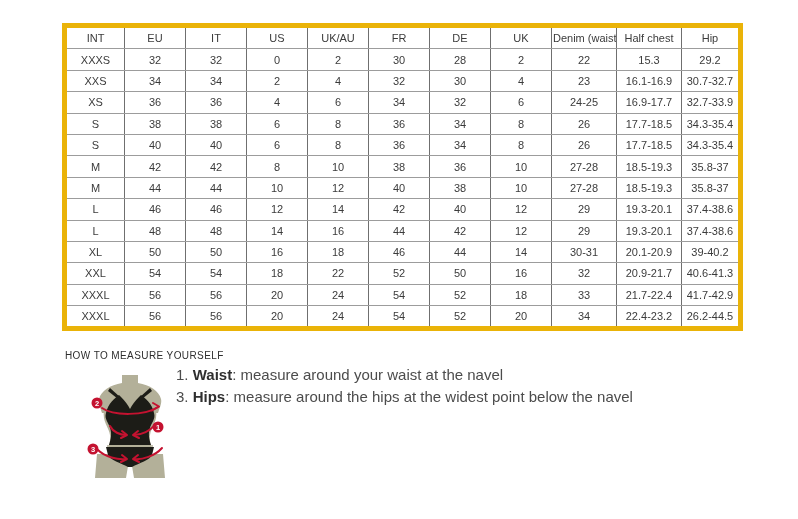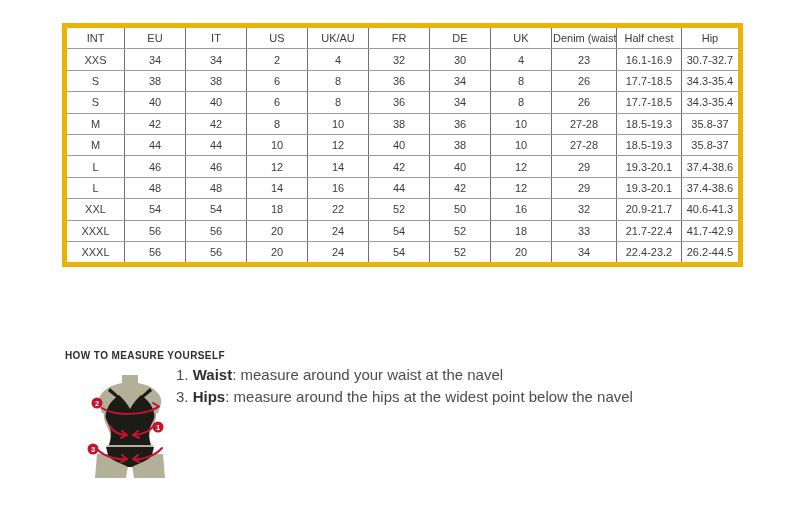--- a/index.html
+++ b/index.html
@@ -39,21 +39,21 @@
     font-weight: 400;
     white-space: nowrap;
     overflow: hidden;
   }
   
   .measure-heading {
     position: absolute;
     left: 65px;
     top: 350px;
     font-size: 10px;
-    font-weight: 700;
+    font-weight: 400;
     letter-spacing: 0.4px;
     color: #2e2e2e;
   }
   .steps {
     position: absolute;
     left: 176px;
     top: 369px;
     font-size: 15px;
     color: #4c4c4c;
   }
@@ -94,31 +94,57 @@
           <th>FR</th>
           <th>DE</th>
           <th>UK</th>
           <th>Denim (waist)</th>
           <th>Half chest</th>
           <th>Hip</th>
         </tr>
     </thead>
     <tbody>
         <tr>
+          <td>XXXS</td>
+          <td>32</td>
+          <td>32</td>
+          <td>0</td>
+          <td>2</td>
+          <td>30</td>
+          <td>28</td>
+          <td>2</td>
+          <td>22</td>
+          <td>15.3</td>
+          <td>29.2</td>
+        </tr>
+        <tr>
           <td>XXS</td>
           <td>34</td>
           <td>34</td>
           <td>2</td>
           <td>4</td>
           <td>32</td>
           <td>30</td>
           <td>4</td>
           <td>23</td>
           <td>16.1-16.9</td>
           <td>30.7-32.7</td>
+        </tr>
+        <tr>
+          <td>XS</td>
+          <td>36</td>
+          <td>36</td>
+          <td>4</td>
+          <td>6</td>
+          <td>34</td>
+          <td>32</td>
+          <td>6</td>
+          <td>24-25</td>
+          <td>16.9-17.7</td>
+          <td>32.7-33.9</td>
         </tr>
         <tr>
           <td>S</td>
           <td>38</td>
           <td>38</td>
           <td>6</td>
           <td>8</td>
           <td>36</td>
           <td>34</td>
           <td>8</td>
@@ -183,20 +209,33 @@
           <td>48</td>
           <td>48</td>
           <td>14</td>
           <td>16</td>
           <td>44</td>
           <td>42</td>
           <td>12</td>
           <td>29</td>
           <td>19.3-20.1</td>
           <td>37.4-38.6</td>
+        </tr>
+        <tr>
+          <td>XL</td>
+          <td>50</td>
+          <td>50</td>
+          <td>16</td>
+          <td>18</td>
+          <td>46</td>
+          <td>44</td>
+          <td>14</td>
+          <td>30-31</td>
+          <td>20.1-20.9</td>
+          <td>39-40.2</td>
         </tr>
         <tr>
           <td>XXL</td>
           <td>54</td>
           <td>54</td>
           <td>18</td>
           <td>22</td>
           <td>52</td>
           <td>50</td>
           <td>16</td>

